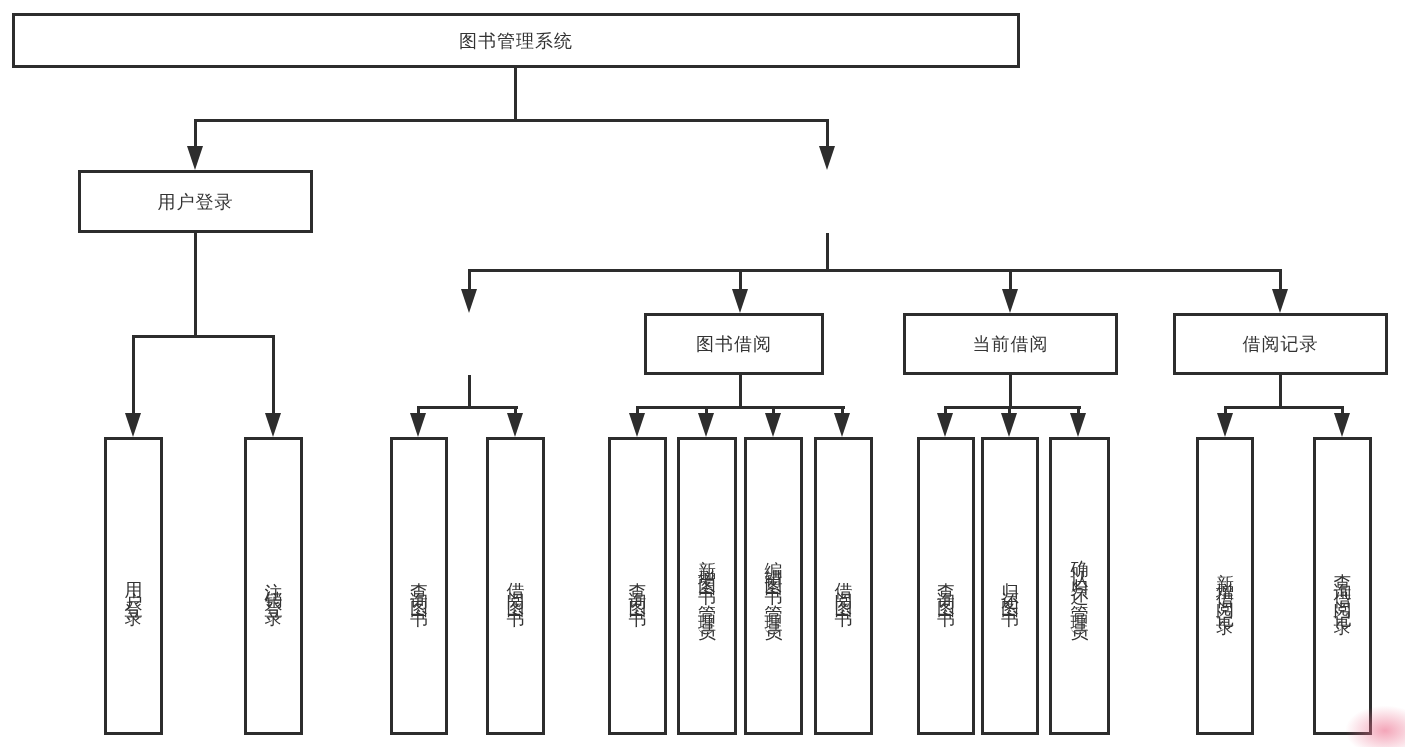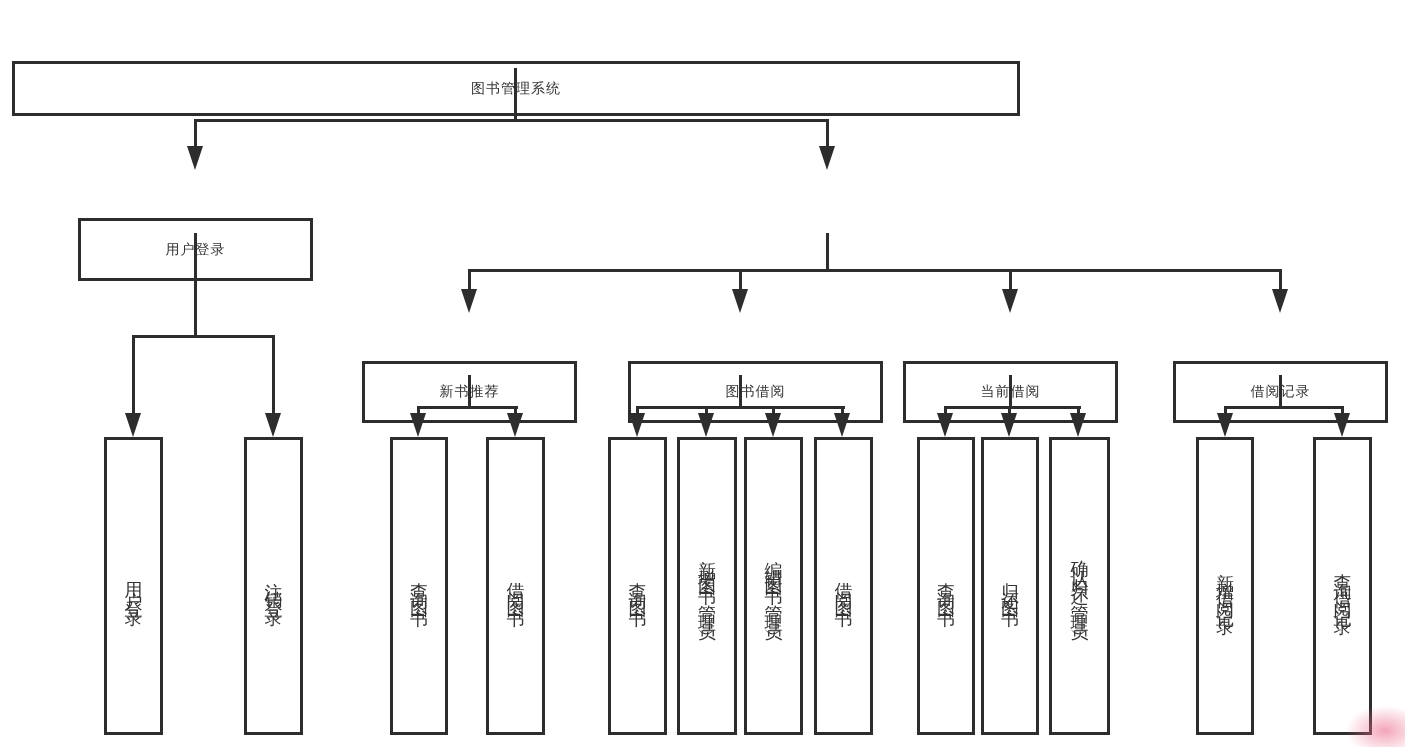--- a/index.html
+++ b/index.html
@@ -1,20 +1,20 @@
 <!DOCTYPE html>
 <html><head>
 <meta charset="utf-8">
 <style>
   html,body{margin:0;padding:0;background:#ffffff;}
   .canvas{position:relative;width:1405px;height:747px;background:#ffffff;
           font-family:"Liberation Sans","DejaVu Sans",sans-serif;overflow:hidden;}
   .box{position:absolute;box-sizing:border-box;border:3px solid #2d2d2d;background:#fff;
        display:flex;align-items:center;justify-content:center;
-       font-size:14px;color:#333;letter-spacing:1px;margin-top:48px;}
+       font-size:18px;color:#333;letter-spacing:1px;}
   .vbox{position:absolute;box-sizing:border-box;border:3px solid #2d2d2d;background:#fff;
         display:flex;align-items:center;justify-content:center;}
   .vbox span{writing-mode:vertical-rl;text-orientation:mixed;font-size:18px;color:#333;
              letter-spacing:9px;line-height:1;}
   .lv{position:absolute;width:3px;background:#2d2d2d;}
   .lh{position:absolute;height:3px;background:#2d2d2d;}
   .arrow{position:absolute;width:0;height:0;
          border-left:8px solid transparent;border-right:8px solid transparent;
          border-top:24px solid #2d2d2d;}
   .watermark{position:absolute;top:716px;right:4px;font-size:19px;color:#bbbbbb;
@@ -49,22 +49,21 @@
   <div class="lh" style="left:468px;top:269px;width:813px;"></div>
   <div class="lv" style="left:468px;top:269px;height:24px;"></div>
   <div class="arrow" style="left:461px;top:289px;"></div>
   <div class="lv" style="left:739px;top:269px;height:24px;"></div>
   <div class="arrow" style="left:732px;top:289px;"></div>
   <div class="lv" style="left:1009px;top:269px;height:24px;"></div>
   <div class="arrow" style="left:1002px;top:289px;"></div>
   <div class="lv" style="left:1279px;top:269px;height:24px;"></div>
   <div class="arrow" style="left:1272px;top:289px;"></div>
 
-  <div class="box" style="left:362px;top:313px;width:215px;height:62px;">新书推荐</div>
-  <div class="box" style="left:628px;top:313px;width:255px;height:62px;">图书借阅</div>
+  <div class="box" style="left:644px;top:313px;width:180px;height:62px;">图书借阅</div>
   <div class="box" style="left:903px;top:313px;width:215px;height:62px;">当前借阅</div>
   <div class="box" style="left:1173px;top:313px;width:215px;height:62px;">借阅记录</div>
 
   <div class="lv" style="left:468px;top:375px;height:33px;"></div>
   <div class="lh" style="left:417px;top:406px;width:101px;"></div>
   <div class="lv" style="left:417px;top:406px;height:10px;"></div>
   <div class="arrow" style="left:410px;top:413px;"></div>
   <div class="lv" style="left:514px;top:406px;height:10px;"></div>
   <div class="arrow" style="left:507px;top:413px;"></div>
 

